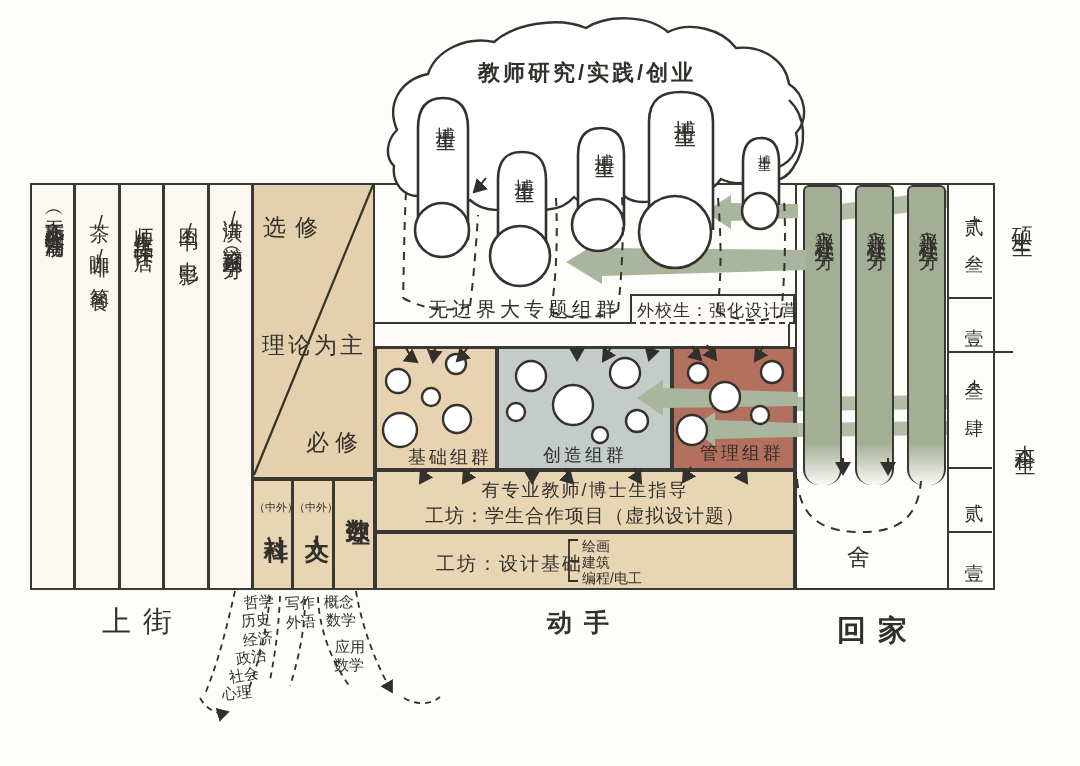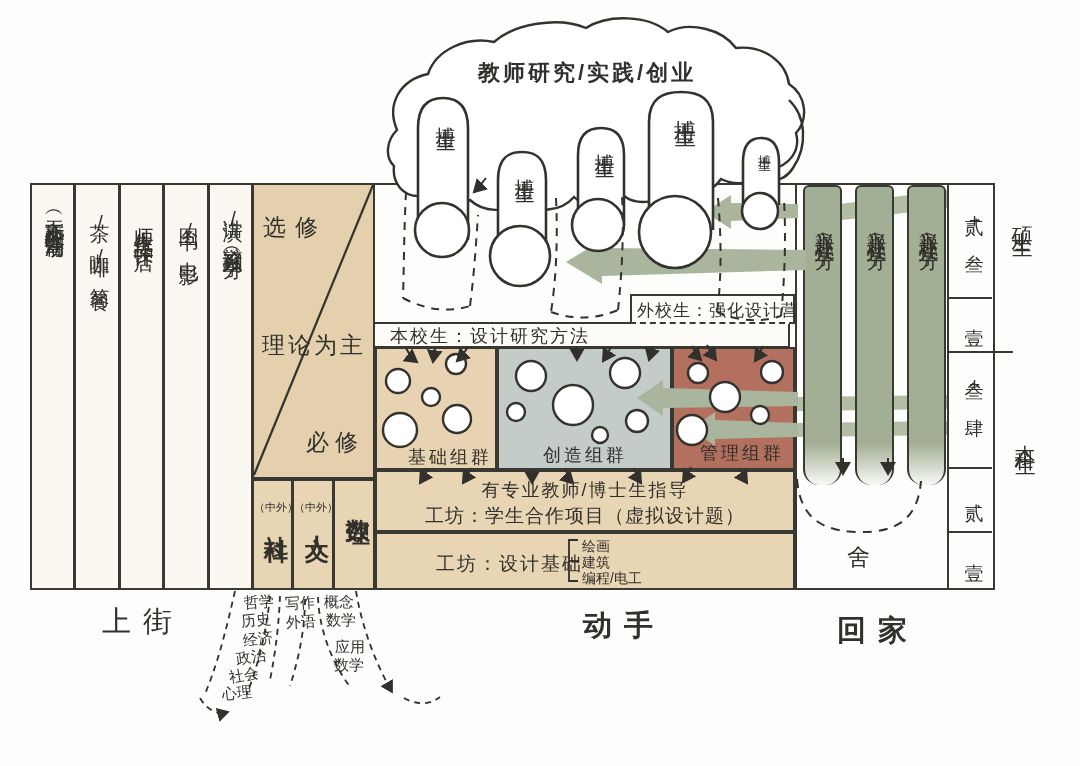--- a/index.html
+++ b/index.html
@@ -189,21 +189,21 @@
   <span class="t vt" style="left:42px;top:203px;font-size:20px;letter-spacing:2px;">（无所不在的）体育活动</span>
   <span class="t vt" style="left:87px;top:208px;font-size:20px;letter-spacing:4px;">茶/咖啡/简餐</span>
   <span class="t vt" style="left:131px;top:212px;font-size:20px;letter-spacing:4px;">师生作品设计店</span>
   <span class="t vt" style="left:176px;top:212px;font-size:20px;letter-spacing:4px;">图书/电影</span>
   <span class="t vt" style="left:220px;top:204px;font-size:20px;letter-spacing:2px;">讲演/辩论系列（学分）</span>
 
   <span class="t" style="left:263px;top:212px;font-size:23px;letter-spacing:9px;">选修</span>
   <span class="t" style="left:262px;top:330px;font-size:23px;letter-spacing:3px;">理论为主</span>
   <span class="t" style="left:306px;top:427px;font-size:23px;letter-spacing:6px;">必修</span>
 
-  <span class="t" style="left:390px;top:324px;font-size:18px;letter-spacing:2px;">本校生：设计研究方法</span>
+  <span class="t" style="left:428px;top:296px;font-size:20px;letter-spacing:4px;">无边界大专题组群</span>
   <span class="t" style="left:637px;top:299px;font-size:17px;letter-spacing:1px;">外校生：强化设计营</span>
   <span class="t" style="left:388px;top:445px;font-size:18px;letter-spacing:3px;margin-left:20px;">基础组群</span>
   <span class="t" style="left:543px;top:443px;font-size:18px;letter-spacing:3px;font-family:Liberation Mono, monospace;">创造组群</span>
   <span class="t" style="left:700px;top:441px;font-size:18px;letter-spacing:3px;text-align:center;">管理组群</span>
 
   <span class="t centered" style="left:375px;top:478px;width:420px;font-size:18px;letter-spacing:2px;">有专业教师/博士生指导</span>
   <span class="t centered" style="left:375px;top:503px;width:420px;font-size:19px;letter-spacing:1px;">工坊：学生合作项目（虚拟设计题）</span>
   <span class="t" style="left:436px;top:551px;font-size:19px;letter-spacing:2px;">工坊：设计基础</span>
   <span class="t" style="left:582px;top:538px;font-size:14px;">绘画</span>
   <span class="t" style="left:582px;top:554px;font-size:14px;">建筑</span>
@@ -222,21 +222,21 @@
 
   <span class="t vt" style="left:961px;top:202px;font-size:19px;letter-spacing:8px;">贰+叁</span>
   <span class="t vt" style="left:961px;top:313px;font-size:19px;">壹</span>
   <span class="t vt" style="left:961px;top:366px;font-size:19px;letter-spacing:8px;">叁+肆</span>
   <span class="t vt" style="left:961px;top:488px;font-size:19px;">贰</span>
   <span class="t vt" style="left:961px;top:548px;font-size:19px;">壹</span>
   <span class="t vt" style="left:1008px;top:210px;font-size:21px;letter-spacing:5px;">硕士生</span>
   <span class="t vt" style="left:1011px;top:428px;font-size:21px;letter-spacing:5px;">本科生</span>
 
   <span class="t" style="left:102px;top:602px;font-size:29px;letter-spacing:12px;font-weight:normal;">上街</span>
-  <span class="t" style="left:547px;top:606px;font-size:29px;letter-spacing:12px;font-weight:bold;margin-left:36px;">动手</span>
+  <span class="t" style="left:547px;top:606px;font-size:25px;letter-spacing:12px;font-weight:bold;">动手</span>
   <span class="t" style="left:837px;top:611px;font-size:29px;letter-spacing:12px;font-weight:bold;">回家</span>
 
   <span class="t" style="left:244px;top:593px;font-size:15px;transform:rotate(-4deg);">哲学</span>
   <span class="t" style="left:241px;top:611px;font-size:15px;transform:rotate(-6deg);">历史</span>
   <span class="t" style="left:243px;top:630px;font-size:15px;transform:rotate(-8deg);">经济</span>
   <span class="t" style="left:236px;top:648px;font-size:15px;transform:rotate(-8deg);">政治</span>
   <span class="t" style="left:229px;top:666px;font-size:15px;transform:rotate(-10deg);">社会</span>
   <span class="t" style="left:222px;top:684px;font-size:15px;transform:rotate(-6deg);">心理</span>
   <span class="t" style="left:285px;top:594px;font-size:15px;transform:rotate(-3deg);">写作</span>
   <span class="t" style="left:286px;top:613px;font-size:15px;transform:rotate(-3deg);">外语</span>

